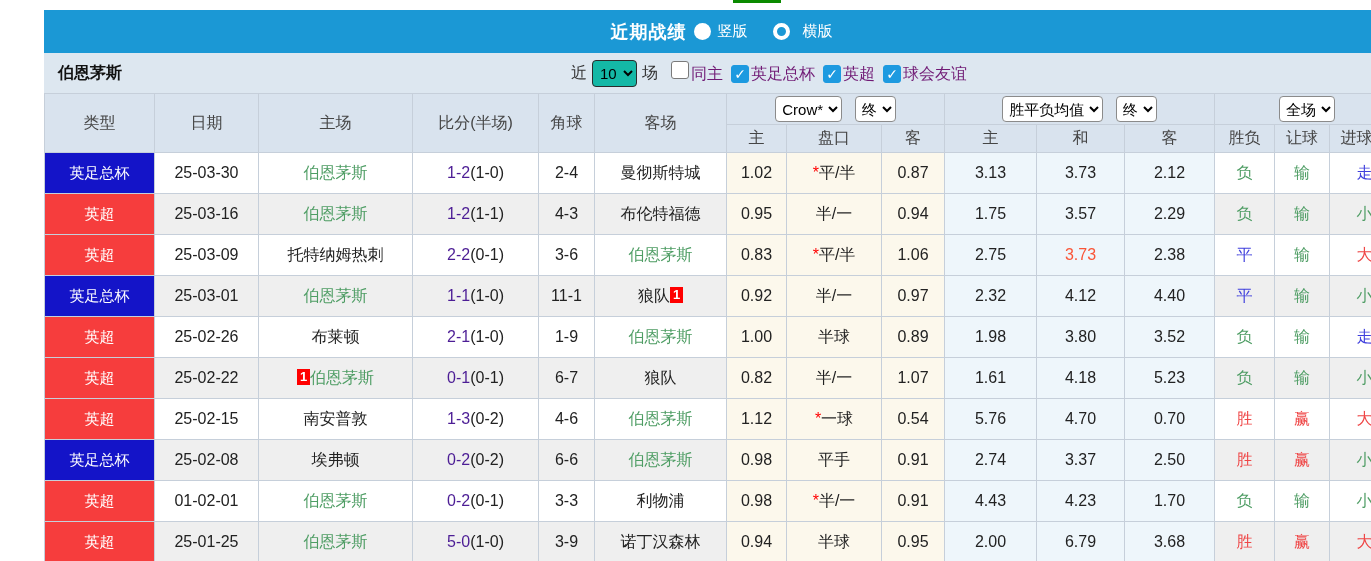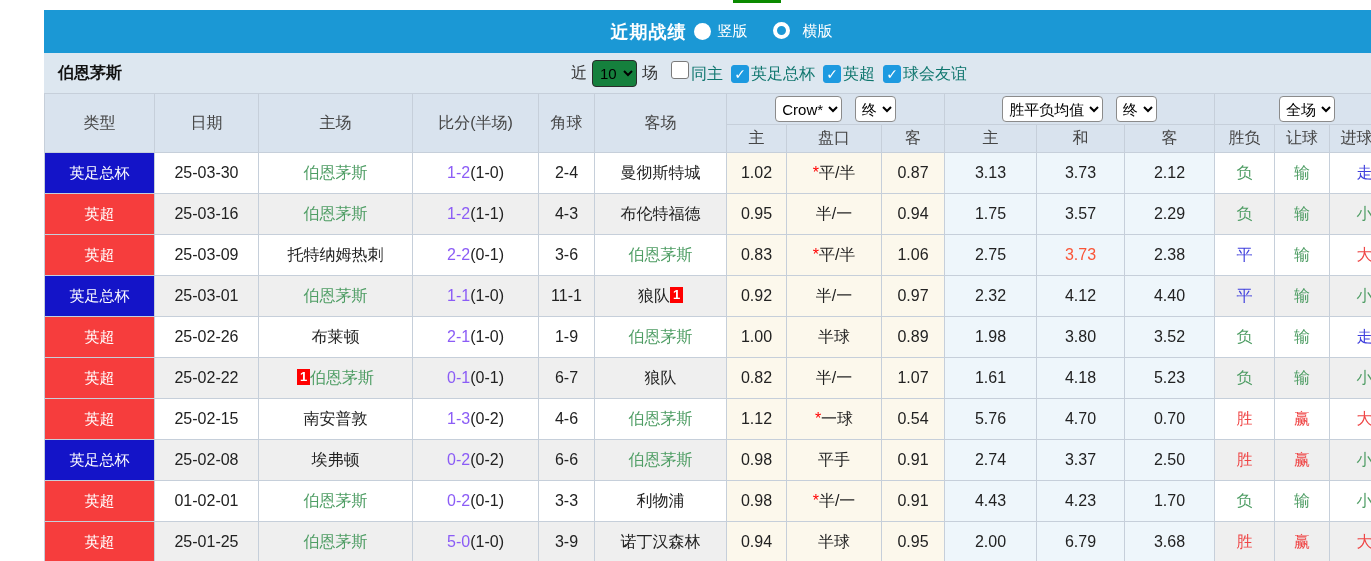--- a/index.html
+++ b/index.html
@@ -10,47 +10,47 @@
   .green-line { position: absolute; left: 697px; top: 0; width: 48px; height: 3px; background: #0a8a00; }
 
   
   .title-bar { position: absolute; left: 8px; top: 10px; width: 1355px; height: 43px;
     background: #1b98d5; display: flex; align-items: center; justify-content: center; gap: 7px; color: #fff; }
   .title-bar .title { font-size: 18px; font-weight: bold; letter-spacing: 1px; }
   .radio { display: inline-block; border-radius: 50%; }
   .radio.filled { width: 17px; height: 17px; background: #fff; }
   .radio.hollow { width: 17px; height: 17px; border: 4px solid #fff; background: transparent; }
   .radio-label { font-size: 15px; }
-  .radio-group2 { margin-left: 18px; display: inline-flex; align-items: flex-start; gap: 13px; }
+  .radio-group2 { margin-left: 18px; display: inline-flex; align-items: center; gap: 13px; }
 
   
   .filter-bar { position: absolute; left: 8px; top: 53px; width: 1355px; height: 40px;
     background: #dde7f0; display: flex; align-items: center; }
   .team-name { font-size: 16px; font-weight: bold; color: #111; padding-left: 14px; }
   .filter-group { position: absolute; left: 527px; top: 0; height: 40px; display: flex; align-items: center; gap: 5px; font-size: 16px; color: #333; }
-  .games-select { height: 27px; font-size: 15px; border: 1px solid #2b2b2b; border-radius: 4px; background: #15803d; padding: 0 3px; }
+  .games-select { height: 27px; font-size: 15px; border: 1px solid #2b2b2b; border-radius: 4px; background: #14b8a6; padding: 0 3px; }
   .cb { display: inline-flex; width: 18px; height: 18px; border: 1px solid #7a7a7a; border-radius: 3px;
     background: #fff; align-items: center; justify-content: center; margin: 0 2px 0 8px; }
   .cb.checked { border-color: #1d9ae0; color: #fff; font-size: 14px; font-weight: bold; }
-  .cb-label { font-size: 16px; color: #0f766e; }
+  .cb-label { font-size: 16px; color: #701a75; }
 
   
   table.results { position: absolute; left: 8px; top: 93px; width: 1355px; border-collapse: collapse; table-layout: fixed; }
   table.results th, table.results td { border: 1px solid #c6cfda; text-align: center; overflow: hidden; white-space: nowrap; }
   thead th { background: #d9e3ee; color: #454545; font-weight: normal; font-size: 16px; }
   tr.hdr-top th { height: 31px; }
   tr.hdr-sub th { height: 28px; }
   .hdr-select { height: 26px; font-size: 15px; border: 1px solid #8b8b8b; border-radius: 4px; background: #fff; padding: 0 2px; margin: 0 4px; }
   tbody td { height: 41px; font-size: 16px; color: #222; background-clip: padding-box; }
   tbody tr:nth-child(even) td { background-color: #efefef; }
   tbody tr:nth-child(odd) td { background-color: #fff; }
   tbody td.bg-cream { background-color: #fcf8ec !important; }
   tbody td.bg-blue { background-color: #eef6fb !important; }
   td.td-type { color: #fff; border: 1px solid #fff; border-bottom: 2px solid #fff; font-size: 15px; }
-  .score-ft { color: #8b5cf6; }
+  .score-ft { color: #4c1d95; }
   .score-ht { color: #222; }
   .star { color: #f00; }
   .card-badge { display: inline-block; background: #f00; color: #fff; font-size: 13px; line-height: 16px;
     padding: 0 3px; font-weight: bold; vertical-align: 2px; }
 </style>
 </head>
 <body>
 
 <div id="page">
   <div class="green-line"></div>

